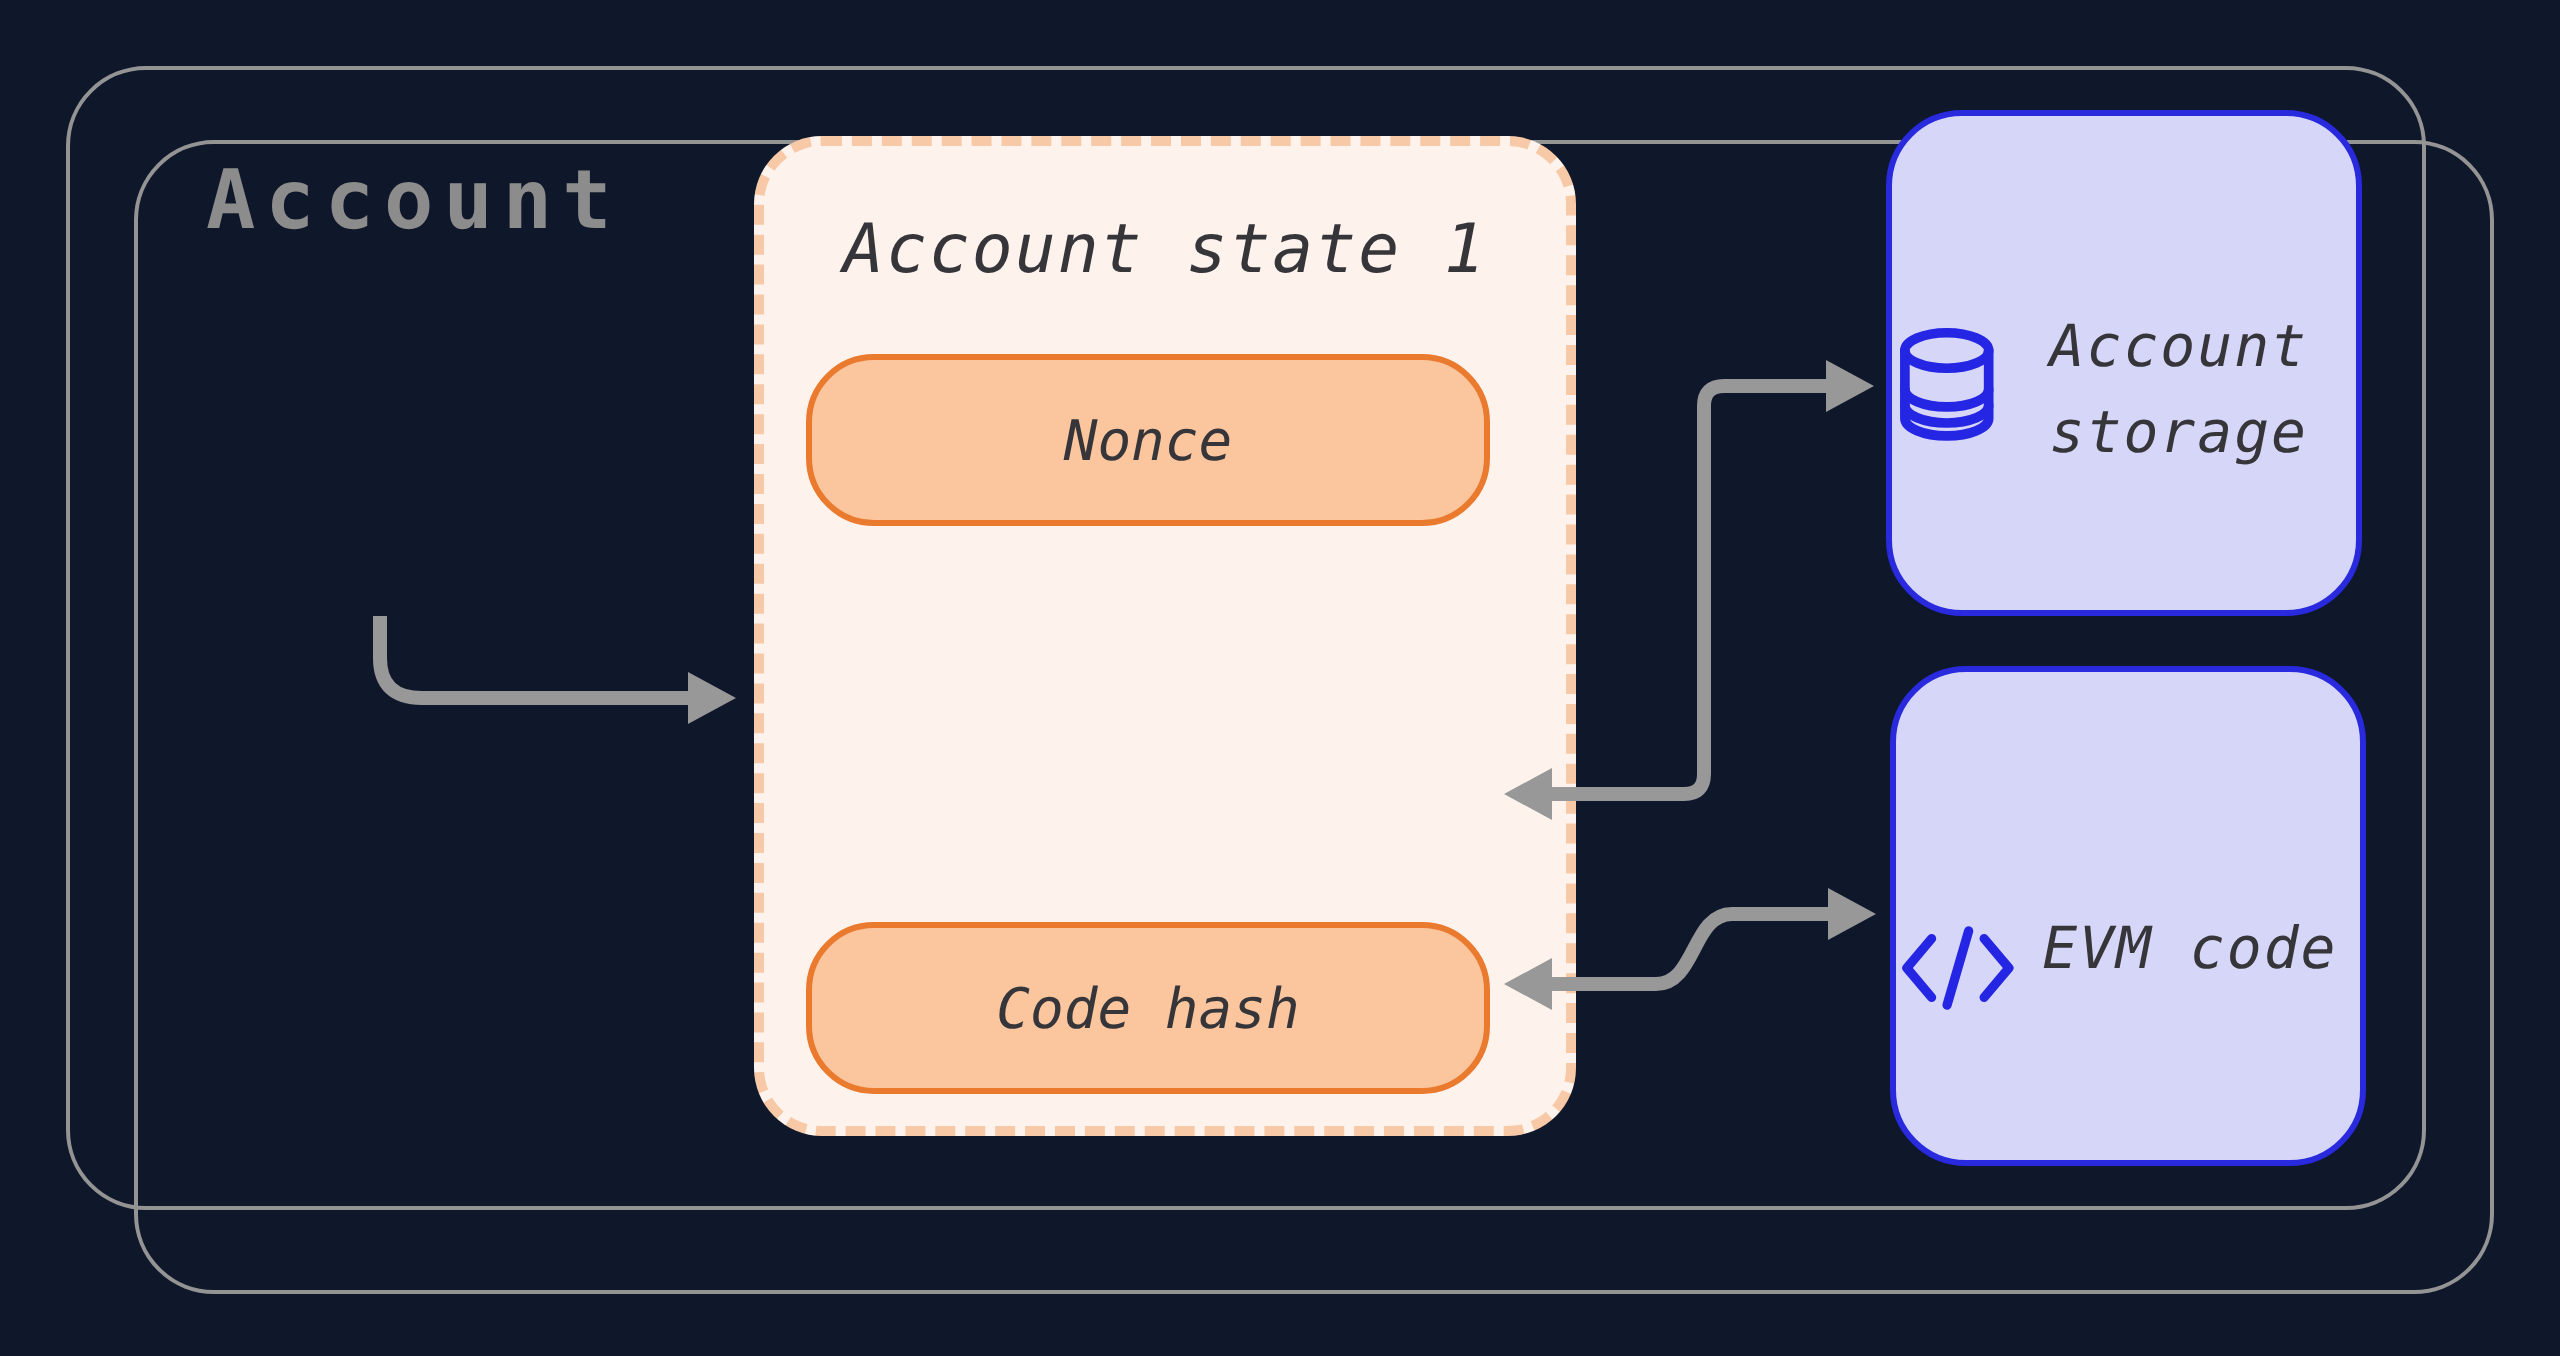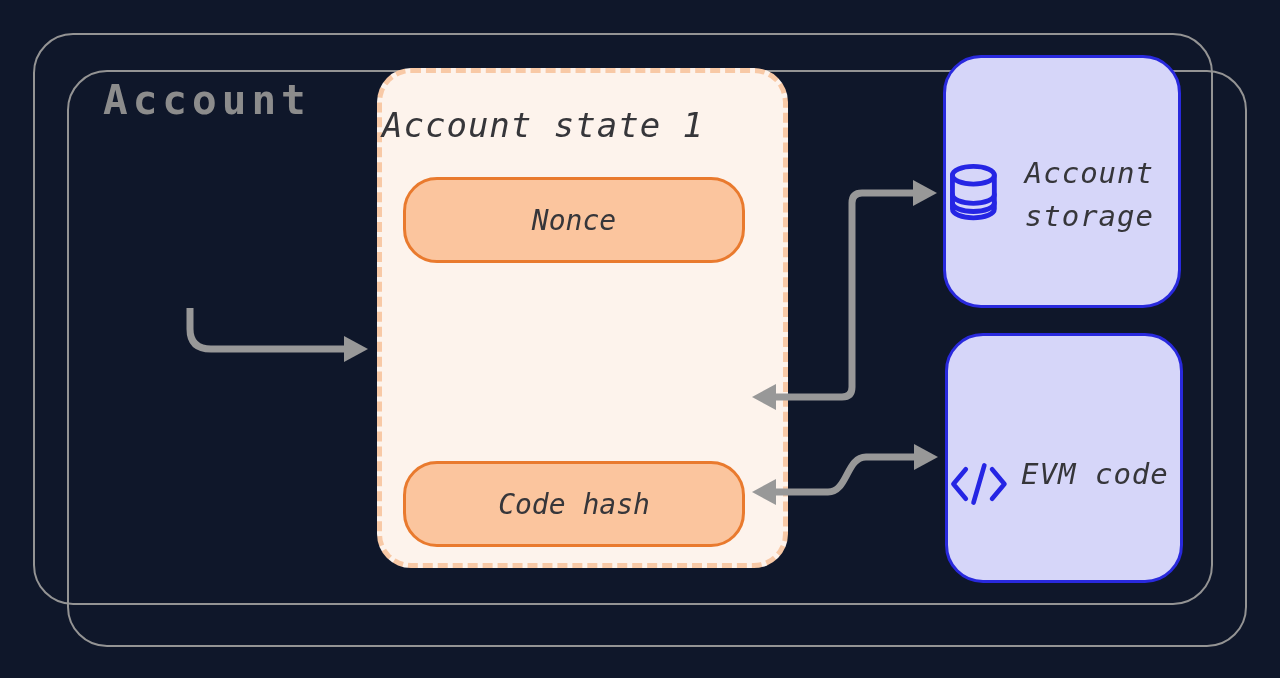--- a/index.html
+++ b/index.html
@@ -67,20 +67,21 @@
     position: absolute;
     left: 377px; top: 68px; width: 411px; height: 500px;
     box-sizing: border-box;
     background: #fdf3ec;
     border: 5px dashed #f8c9a6;
     border-radius: 34px;
   }
   .panel-title {
     position: absolute;
     left: 0; top: 32px; width: 100%;
+    text-align: center;
     font-size: 34px;
     font-style: italic;
     letter-spacing: 1px;
     color: #36363a;
   }
   .pill {
     position: absolute;
     left: 21px; width: 342px; height: 86px;
     box-sizing: border-box;
     background: #fbc59e;

